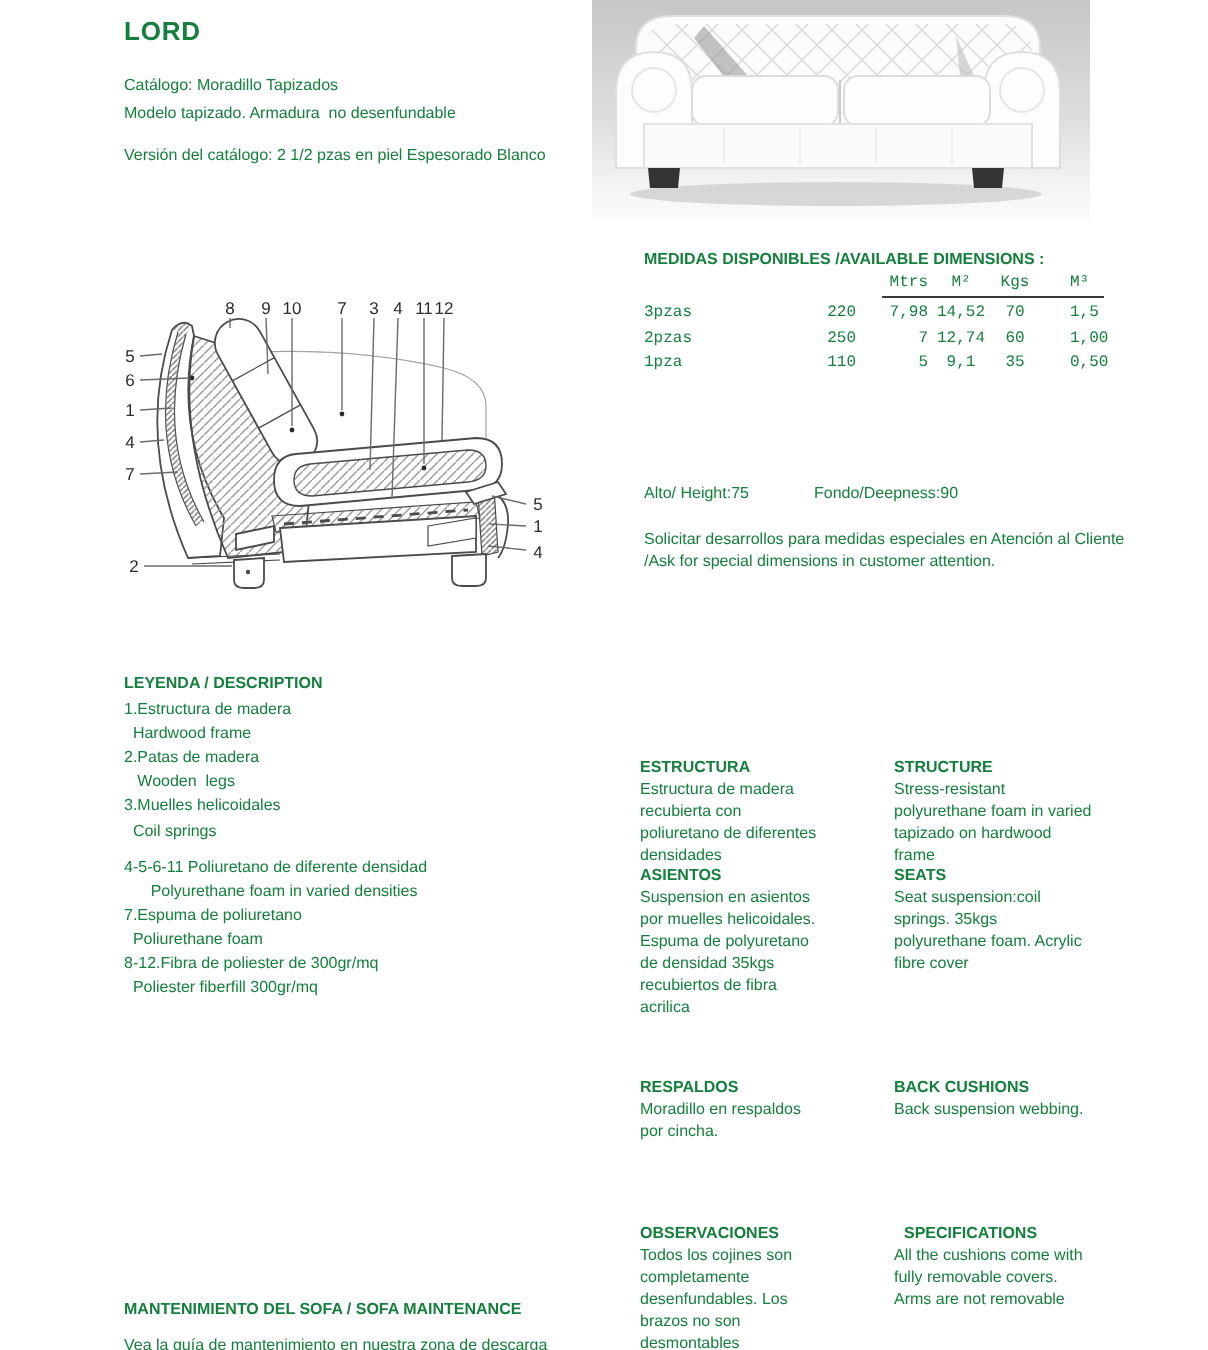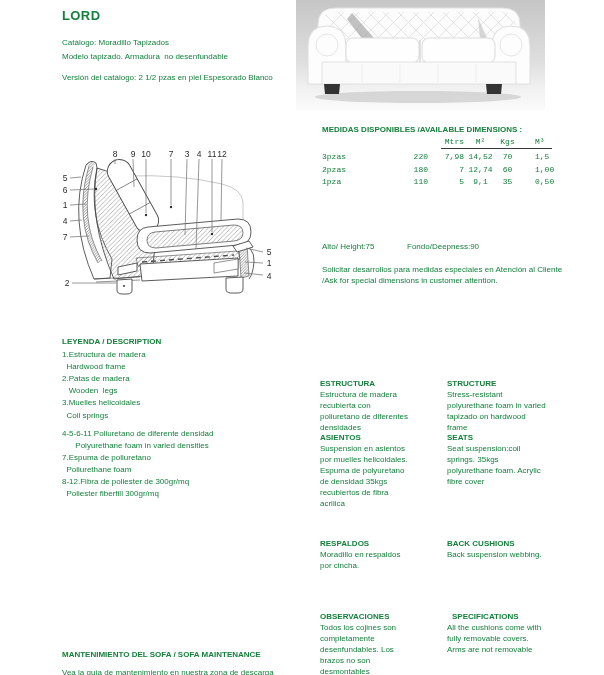--- a/index.html
+++ b/index.html
@@ -189,21 +189,21 @@
     <div class="trow">
       <div class="c1">3pzas</div>
       <div class="c2">220</div>
       <div class="c3">7,98</div>
       <div class="c4">14,52</div>
       <div class="c5">70</div>
       <div class="c6">1,5</div>
     </div>
     <div class="trow">
       <div class="c1">2pzas</div>
-      <div class="c2">180</div>
+      <div class="c2">250</div>
       <div class="c3">7</div>
       <div class="c4">12,74</div>
       <div class="c5">60</div>
       <div class="c6">1,00</div>
     </div>
     <div class="trow">
       <div class="c1">1pza</div>
       <div class="c2">110</div>
       <div class="c3">5</div>
       <div class="c4">9,1</div>

